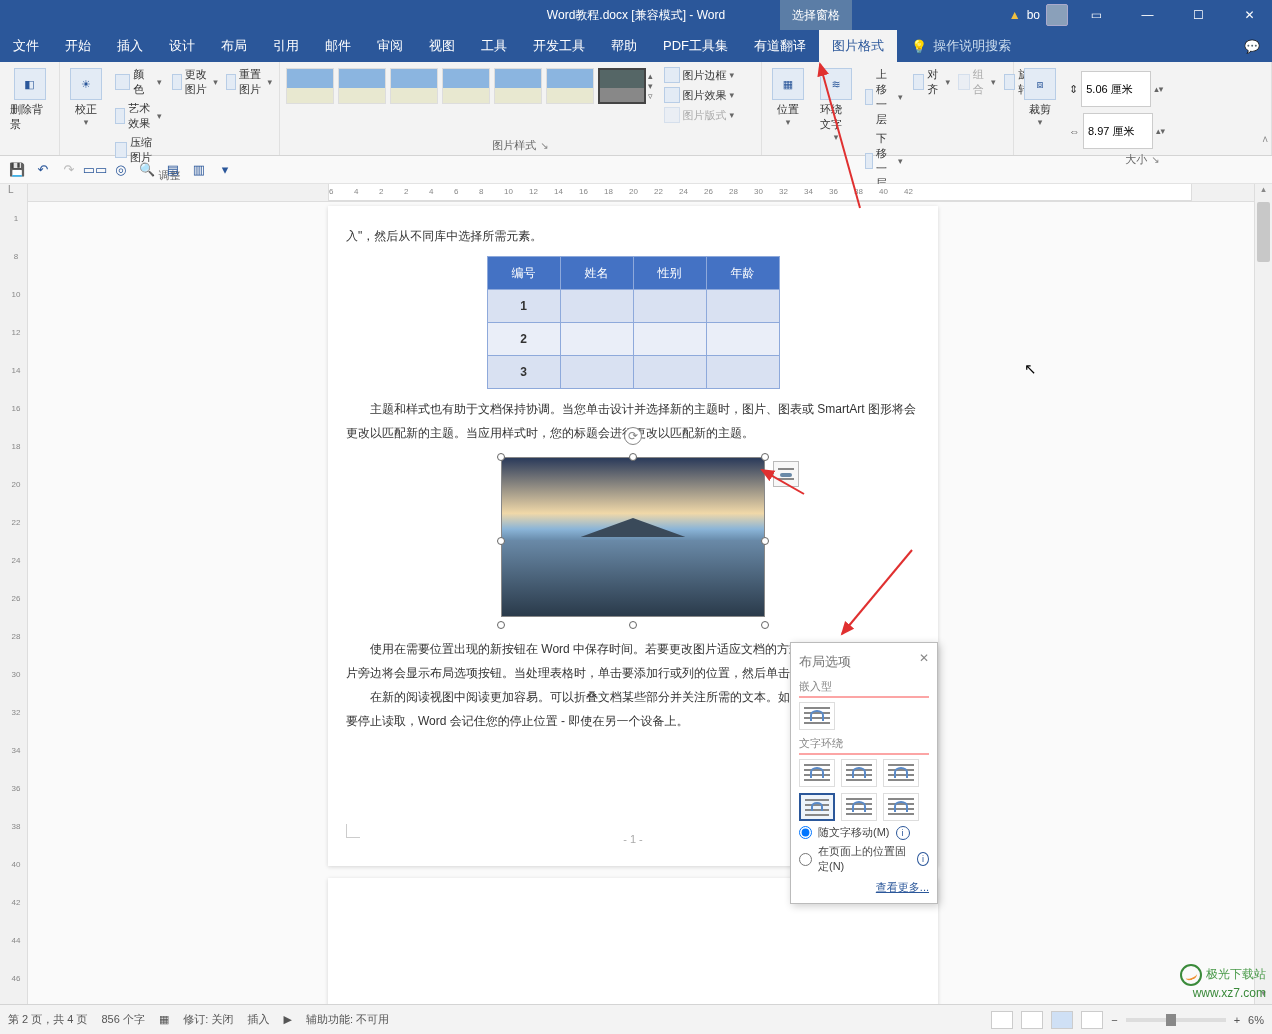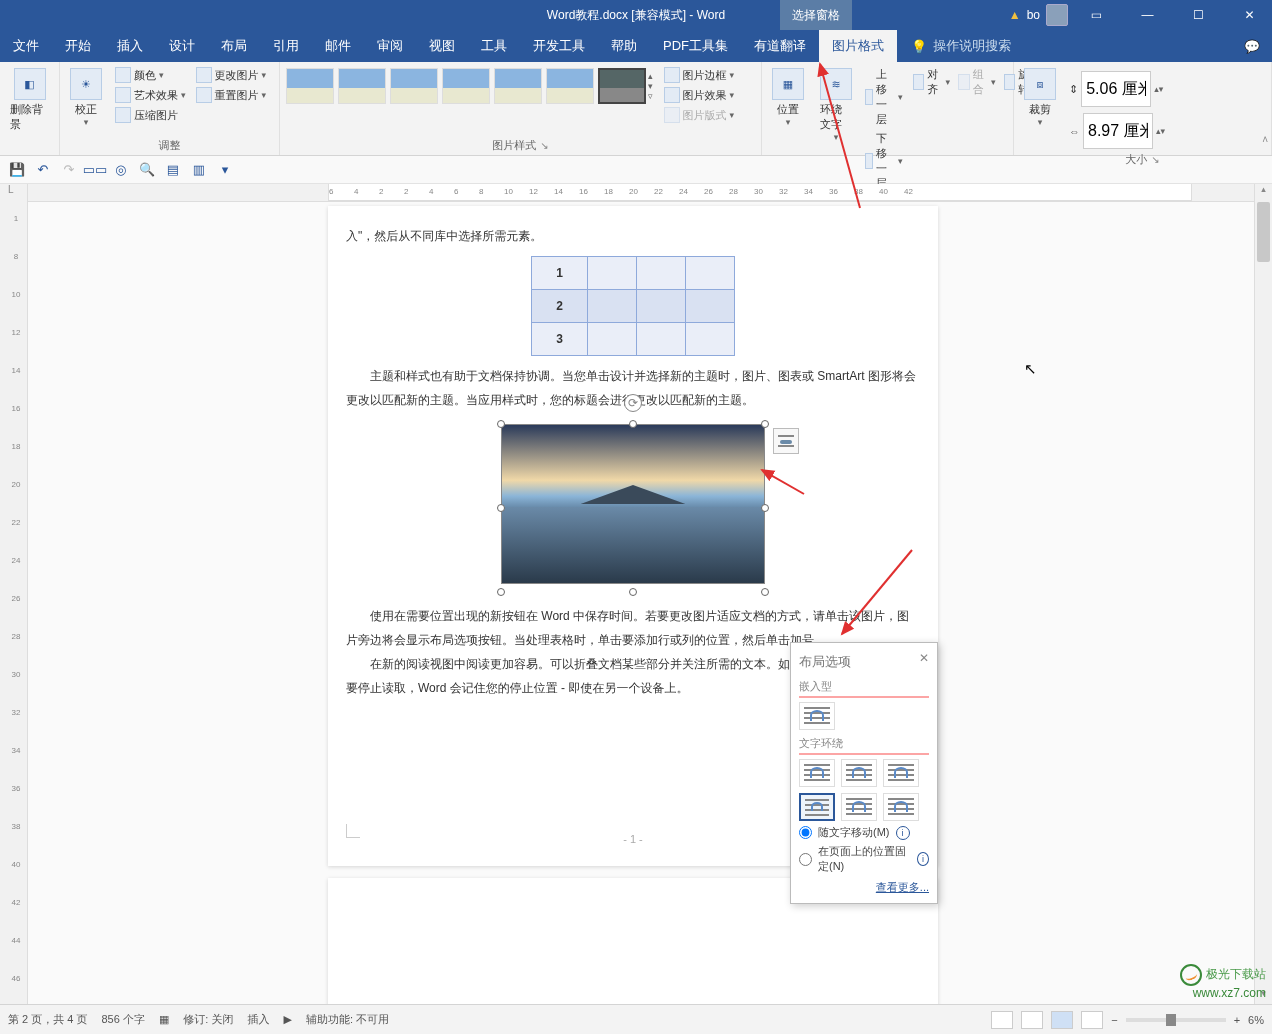--- a/index.html
+++ b/index.html
@@ -27,21 +27,21 @@
   .ribbon-body { display: flex; align-items: flex-start; flex: 1; gap: 4px; }
   .big-btn { display: flex; flex-direction: column; align-items: center; font-size: 11px; color: #333; padding: 2px 6px; cursor:pointer; }
   .big-btn .ico { width: 32px; height: 32px; background: #e3ebf5; border:1px solid #b8cde6; display:flex; align-items:center; justify-content:center; color:#2b579a; margin-bottom:2px;}
   .small-btn-row { display: flex; align-items: center; font-size: 11px; color: #333; gap: 3px; padding: 1px 3px; cursor:pointer; }
   .small-ico { width: 16px; height: 16px; background: #e3ebf5; border:1px solid #b8cde6; display:inline-block; }
   .dd { font-size:9px; color:#666; }
   
   .pic-style { width: 48px; height: 36px; background: linear-gradient(to bottom, #8bb5e0 0%, #8bb5e0 55%, #e8e8d0 55%, #e8e8d0 100%); border: 1px solid #ddd; margin: 2px; cursor:pointer; }
   .pic-style.sel { border: 2px solid #444; background: linear-gradient(to bottom, #566 0%, #566 55%, #888 55%, #888 100%); }
   
-  .size-input { width: 70px; height: 36px; border: 1px solid #ccc; font-size: 16px; padding: 16px 4px; background:#fff; }
+  .size-input { width: 70px; height: 36px; border: 1px solid #ccc; font-size: 11px; padding: 16px 4px; background:#fff; }
   
   
   .launcher { font-size: 10px; color: #888; cursor:pointer; }
   
   
   .qat { height: 28px; background: #f9f9f9; display: flex; align-items: center; padding: 0 8px; gap: 8px; border-bottom: 1px solid #e3e3e3; }
   .qat-ico { width: 18px; height: 18px; color: #2b579a; display: flex; align-items: center; justify-content: center; font-size: 13px; cursor:pointer;}
   
   
   .editor { height: 820px; background: #fafafa; position: relative; display: flex; }
@@ -178,21 +178,21 @@
         <div class="small-btn-row">
             <span class="small-ico"></span>
             <span>艺术效果</span>
             <span class="dd">▾</span>
           </div>
         <div class="small-btn-row">
             <span class="small-ico"></span>
             <span>压缩图片</span>
           </div>
       </div>
-      <div style="display:flex; flex-direction:column; gap:2px;">
+      <div style="display:flex; flex-direction:row; gap:2px;">
         <div class="small-btn-row">
             <span class="small-ico"></span>
             <span>更改图片</span>
             <span class="dd">▾</span>
           </div>
         <div class="small-btn-row">
             <span class="small-ico"></span>
             <span>重置图片</span>
             <span class="dd">▾</span>
           </div>
@@ -382,20 +382,26 @@
           <span class="hruler-tick" style="left: 525px;">38</span>
           <span class="hruler-tick" style="left: 550px;">40</span>
           <span class="hruler-tick" style="left: 575px;">42</span>
         </div>
       </div>
 
     <div class="page">
       <p>入"，然后从不同库中选择所需元素。</p>
       <table class="doc-table">
         <tbody>
+            <tr>
+          <th>编号</th>
+          <th>姓名</th>
+          <th>性别</th>
+          <th>年龄</th>
+        </tr>
         <tr>
               <td>1</td>
               <td></td>
               <td></td>
               <td></td>
             </tr>
         <tr>
               <td>2</td>
               <td></td>
               <td></td>

